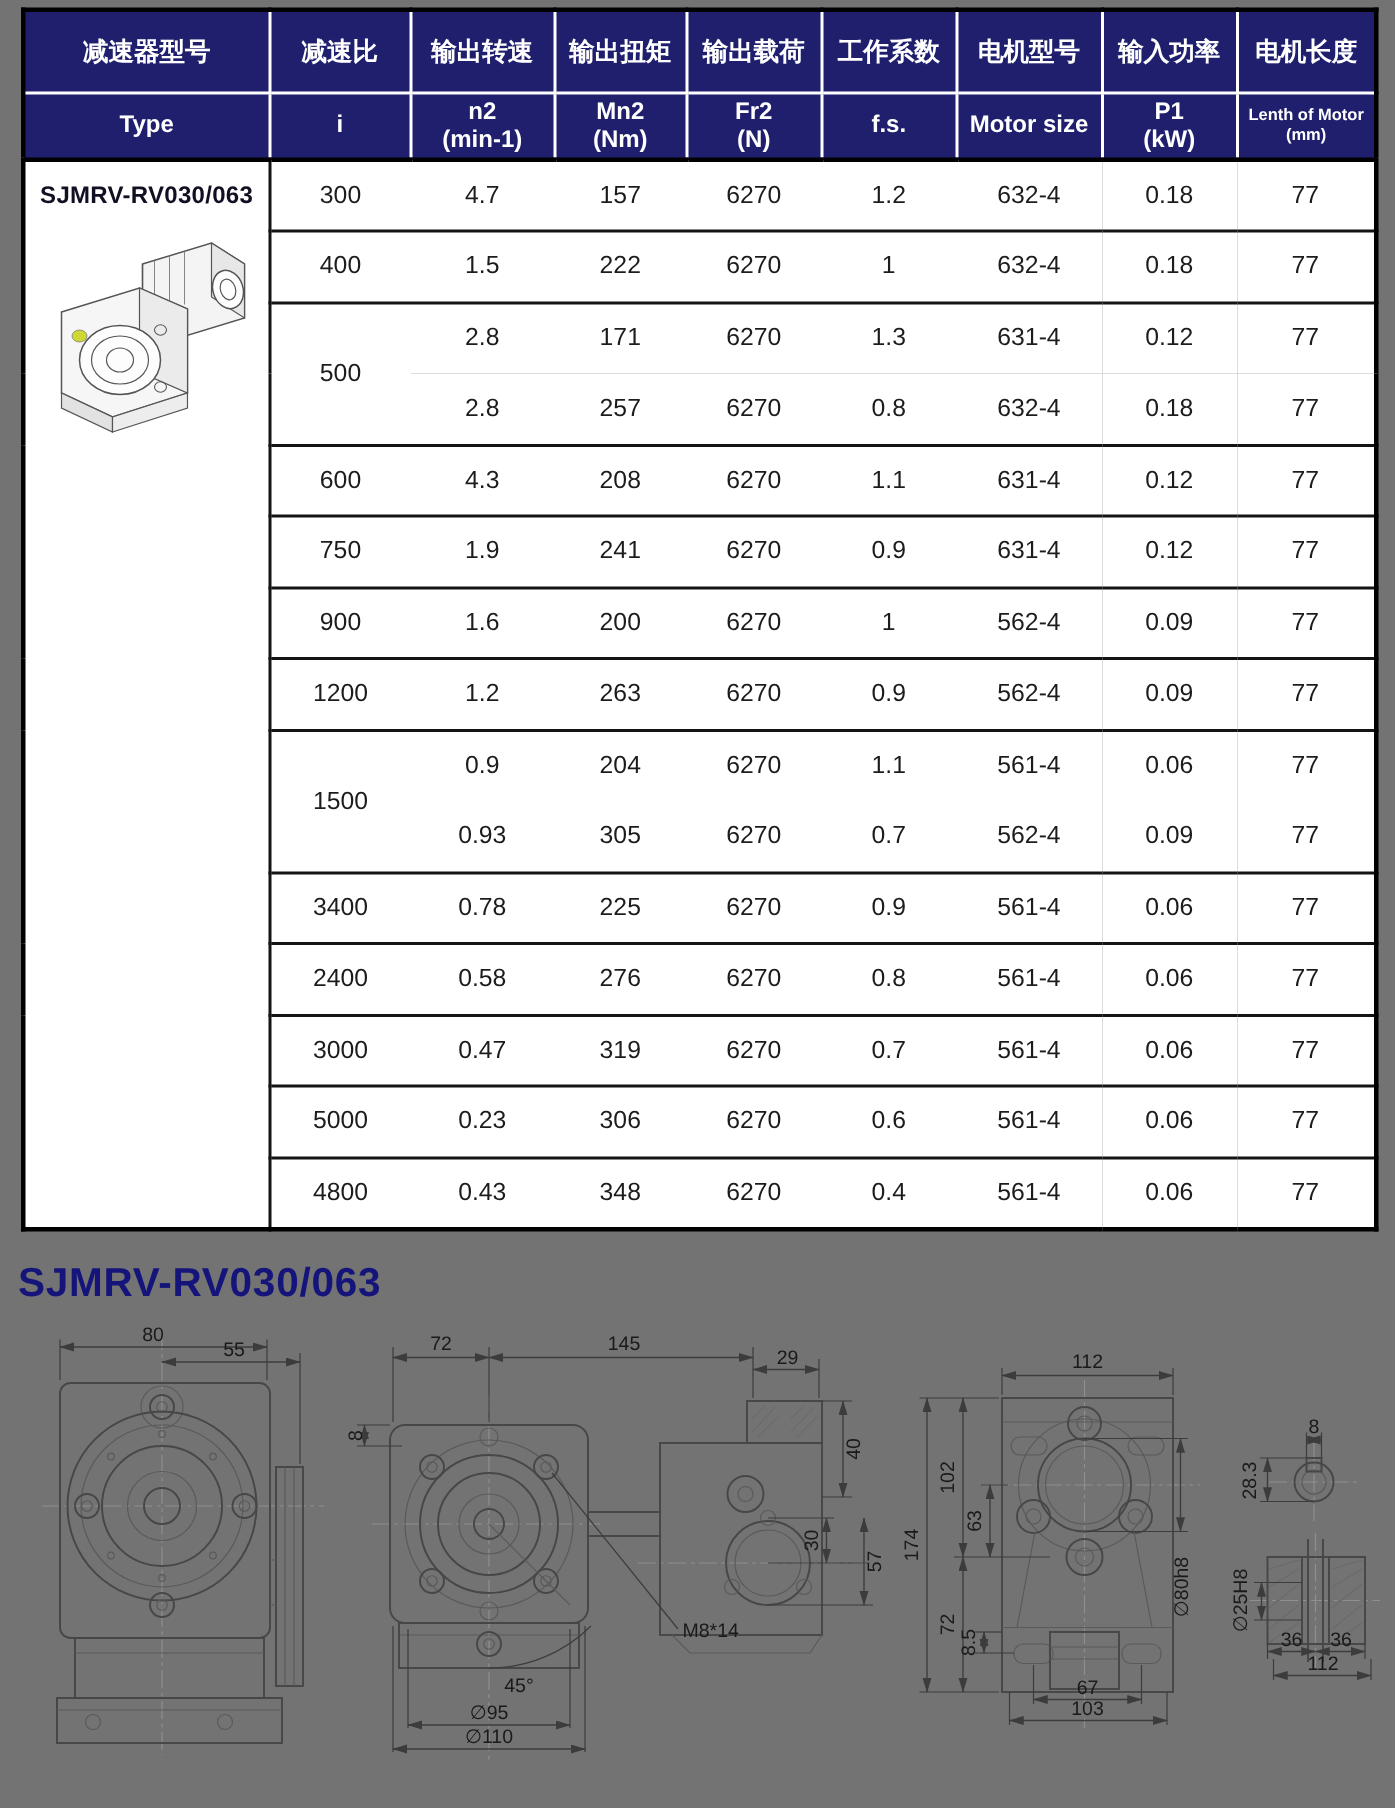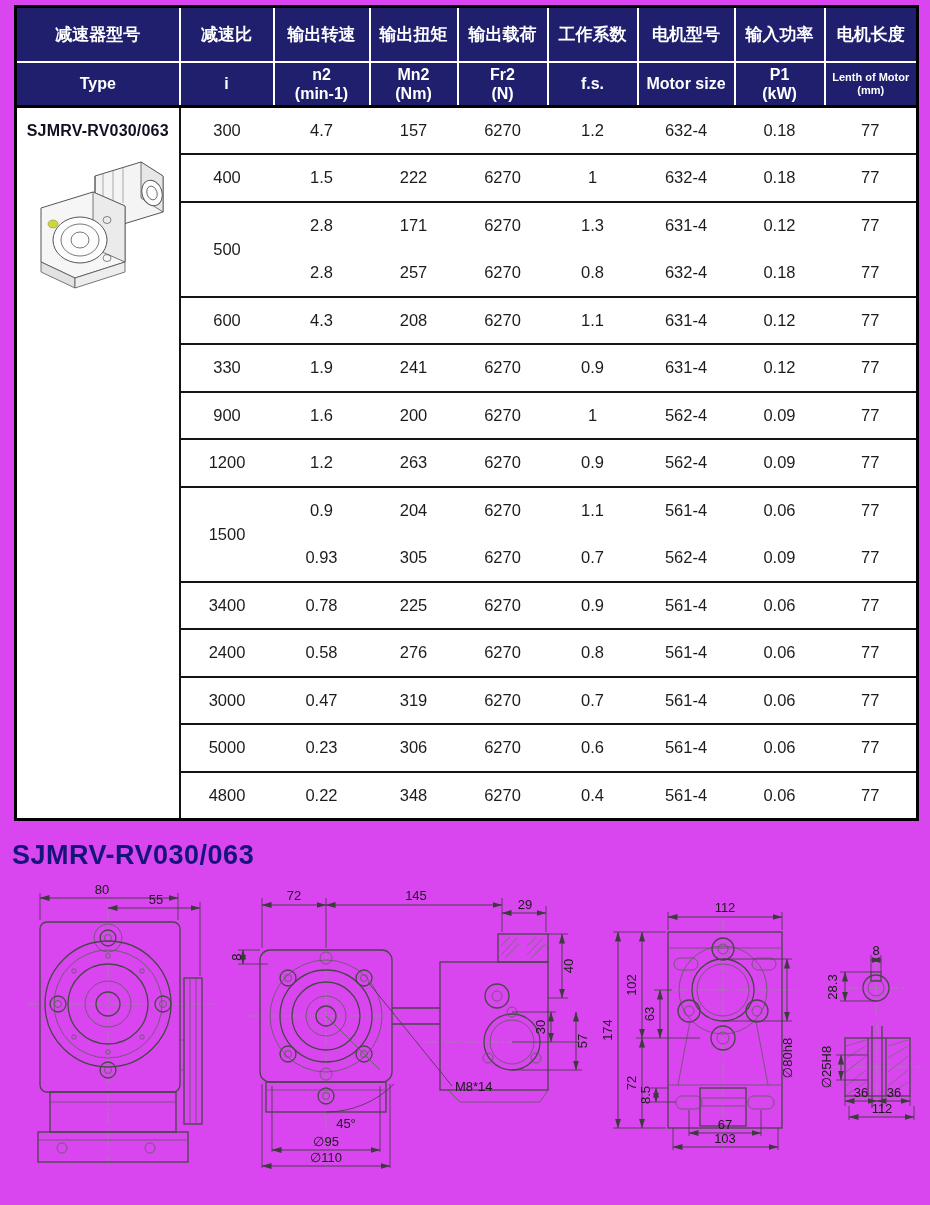--- a/index.html
+++ b/index.html
@@ -1,17 +1,17 @@
 <!DOCTYPE html>
 <html><head>
 <meta charset="utf-8">
 <style>
   html,body{margin:0;padding:0;background:#fff;}
   body{width:930px;height:1205px;position:relative;font-family:"Liberation Sans",sans-serif;color:#1a1a1a;}
-  .page{position:absolute;inset:0;background:#d946ef;}
+  .page{position:absolute;inset:0;background:#737373;}
 
   
   table.spec{position:absolute;left:14px;top:5px;width:902px;border-collapse:collapse;table-layout:fixed;border:3px solid #000;}
   table.spec th{background:#1f1f6e;color:#fff;font-weight:bold;border:2px solid #fff;text-align:center;vertical-align:middle;padding:0;}
   table.spec thead tr.cn th{height:53px;font-size:17px;}
   table.spec thead tr.en th{height:42px;font-size:16px;border-bottom:3px solid #000;}
   table.spec thead tr.en th.small{font-size:11px;line-height:1.15;}
   .two-line{white-space:pre-line;line-height:1.2;}
   table.spec tbody td{background:#fff;border:none;text-align:center;vertical-align:middle;font-size:16.5px;color:#1c1c1c;padding:0;}
   table.spec tbody tr{height:47.5px;}
@@ -152,21 +152,21 @@
       <td>600</td>
       <td>4.3</td>
       <td>208</td>
       <td>6270</td>
       <td>1.1</td>
       <td>631-4</td>
       <td>0.12</td>
       <td>77</td>
     </tr>
     <tr class="g-first">
-      <td>330</td>
+      <td>750</td>
       <td>1.9</td>
       <td>241</td>
       <td>6270</td>
       <td>0.9</td>
       <td>631-4</td>
       <td>0.12</td>
       <td>77</td>
     </tr>
     <tr class="g-first">
       <td>900</td>
@@ -242,21 +242,21 @@
       <td>0.23</td>
       <td>306</td>
       <td>6270</td>
       <td>0.6</td>
       <td>561-4</td>
       <td>0.06</td>
       <td>77</td>
     </tr>
     <tr class="g-first">
       <td>4800</td>
-      <td>0.22</td>
+      <td>0.43</td>
       <td>348</td>
       <td>6270</td>
       <td>0.4</td>
       <td>561-4</td>
       <td>0.06</td>
       <td>77</td>
     </tr>
   </tbody>
 </table>
 

